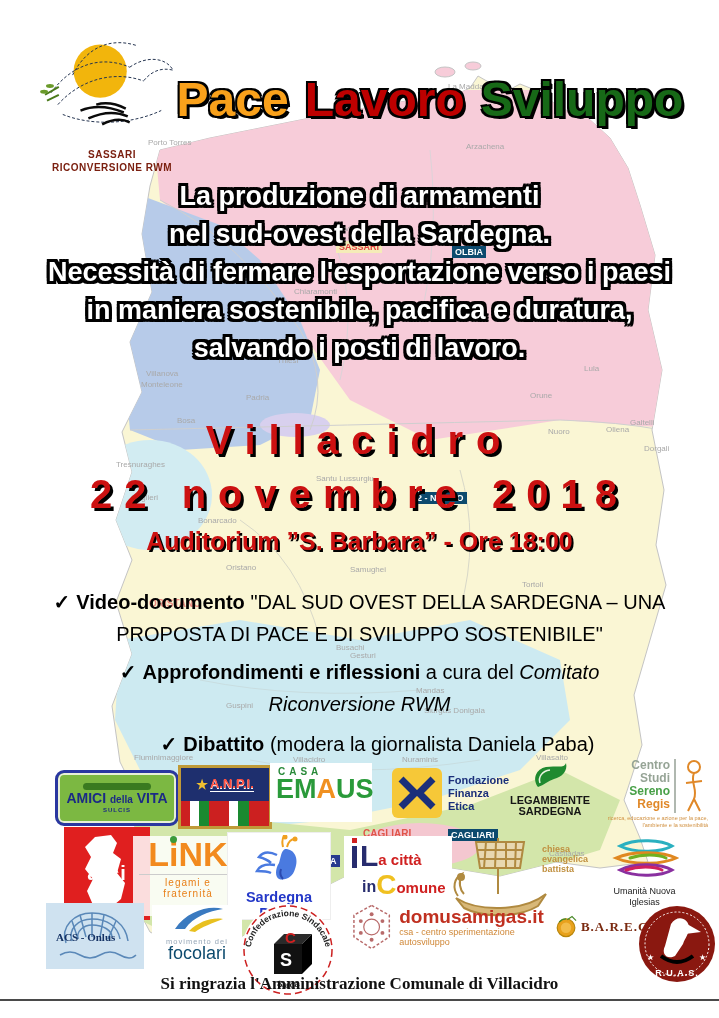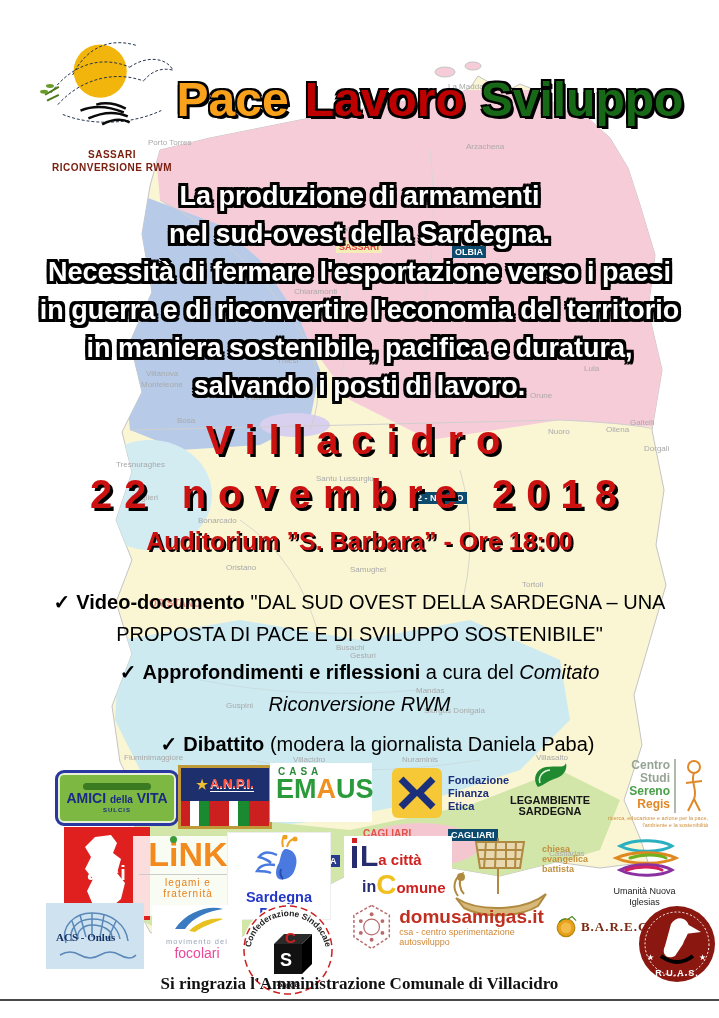--- a/index.html
+++ b/index.html
@@ -95,21 +95,21 @@
   .citta-C{font-size:28px;font-weight:900;color:#f0c020;line-height:22px;}
   .sp-chiesa{left:448px;top:828px;width:140px;height:92px;}
   .chiesa-t{position:absolute;right:0;top:16px;font-size:9px;font-weight:bold;color:#c09040;line-height:10px;}
   .sp-umanita{left:597px;top:836px;width:95px;height:76px;text-align:center;}
   .uman-t{font-size:9px;color:#222;line-height:11px;}
   .sp-acs{left:46px;top:903px;width:98px;height:66px;background:#cfe2f0;}
   .acs-t{position:absolute;left:10px;top:28px;font-family:"Liberation Serif",serif;font-weight:bold;
          font-size:11px;color:#143264;}
   .sp-foc{left:152px;top:905px;width:90px;height:66px;background:#fff;text-align:center;}
   .foc-t1{font-size:7.5px;color:#98a8b8;letter-spacing:1px;}
-  .foc-t2{font-size:14px;color:#ec4899;line-height:15px;}
+  .foc-t2{font-size:18px;color:#0c4a6e;line-height:15px;}
   .sp-css{left:238px;top:896px;width:100px;height:104px;}
   .sp-domus{left:350px;top:898px;width:215px;height:58px;display:flex;align-items:center;gap:6px;}
   .domus-name{font-size:19px;font-weight:900;color:#c03020;line-height:20px;}
   .domus-tag{font-size:9px;color:#d08838;}
   .sp-barega{left:556px;top:896px;width:112px;height:62px;display:flex;align-items:center;gap:4px;}
   .barega-name{font-family:"Liberation Serif",serif;font-size:13px;font-weight:bold;color:#7a2a10;
                letter-spacing:1px;}
   .sp-ruas{left:637px;top:898px;width:80px;height:88px;}
   
   .footer-text{position:absolute;left:0;top:974px;width:719px;text-align:center;z-index:3;
@@ -167,21 +167,21 @@
       <span class="map-label" style="left: 584px; top: 364px;">Lula</span>
       <span class="map-label" style="left: 630px; top: 418px;">Galtelli</span>
       <span class="map-label" style="left: 548px; top: 427px;">Nuoro</span>
       <span class="map-label" style="left: 606px; top: 425px;">Oliena</span>
       <span class="map-label" style="left: 644px; top: 444px;">Dorgali</span>
       <span class="map-label" style="left: 522px; top: 580px;">Tortolì</span>
       <span class="map-label" style="left: 350px; top: 651px;">Gesturi</span>
       <span class="map-label" style="left: 416px; top: 686px;">Mandas</span>
       <span class="map-label" style="left: 424px; top: 706px;">Siurgus Donigala</span>
       <span class="map-label" style="left: 226px; top: 701px;">Guspini</span>
-      <span class="map-label" style="left: 96px; top: 753px; padding-left: 28px;">Fluminimaggiore</span>
+      <span class="map-label" style="left: 106px; top: 753px; padding-left: 28px;">Fluminimaggiore</span>
       <span class="map-label" style="left: 293px; top: 755px;">Villacidro</span>
       <span class="map-label" style="left: 402px; top: 755px;">Nuraminis</span>
       <span class="map-label" style="left: 536px; top: 753px;">Villasalto</span>
       <span class="map-label" style="left: 256px; top: 805px;">Iglesias</span>
       <span class="map-label" style="left: 549px; top: 849px;">Castiadas</span>
       <span class="map-badge badge-yellow" style="left: 336px; top: 241px;">SASSARI</span>
       <span class="map-badge badge-red" style="left: 452px; top: 246px;">OLBIA</span>
       <span class="map-badge badge-red" style="left: 414px; top: 492px;">2 - NUORO</span>
       <span class="map-badge badge-salmon" style="left: 146px; top: 597px;">ORISTANO</span>
       <span class="map-badge badge-redtext" style="left: 360px; top: 827px;">CAGLIARI</span>
@@ -221,21 +221,20 @@
   <div class="title">
     <span class="w1">Pace</span>
     <span class="w2">Lavoro</span>
     <span class="w3">Sviluppo</span>
   </div>
 
   <div class="intro">
     <div class="outline">La produzione di armamenti</div>
     <div class="outline">nel sud-ovest della Sardegna.</div>
     <div class="outline">Necessità di fermare l'esportazione verso i paesi</div>
-    <div class="outline">in guerra e di riconvertire l'economia del territorio</div>
     <div class="outline">in maniera sostenibile, pacifica e duratura,</div>
     <div class="outline">salvando i posti di lavoro.</div>
   </div>
 
   <div class="event-line event-place">Villacidro</div>
   <div class="event-line event-date">22 novembre 2018</div>
   <div class="event-line event-venue">Auditorium ”S. Barbara” - Ore 18:00</div>
 
   <div class="program">
     <div class="prog1">

